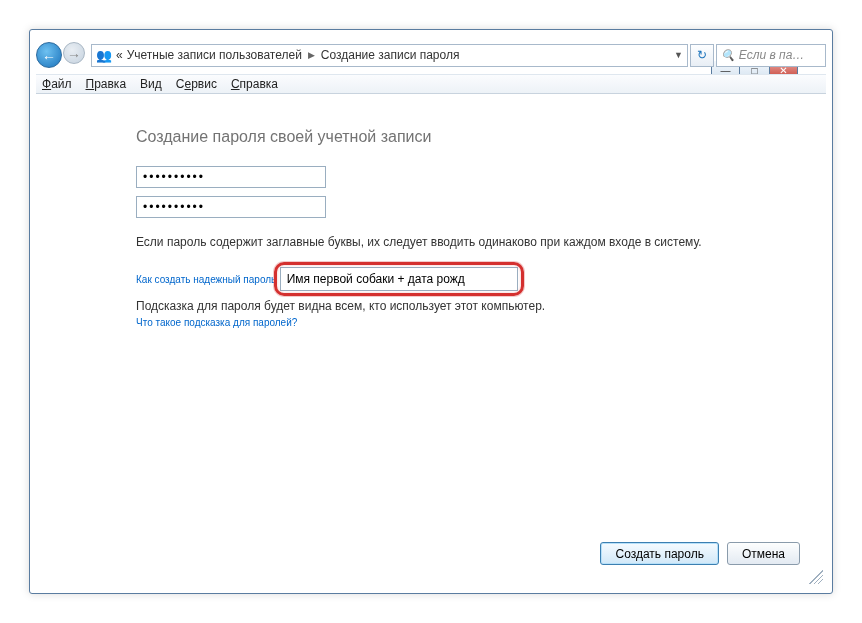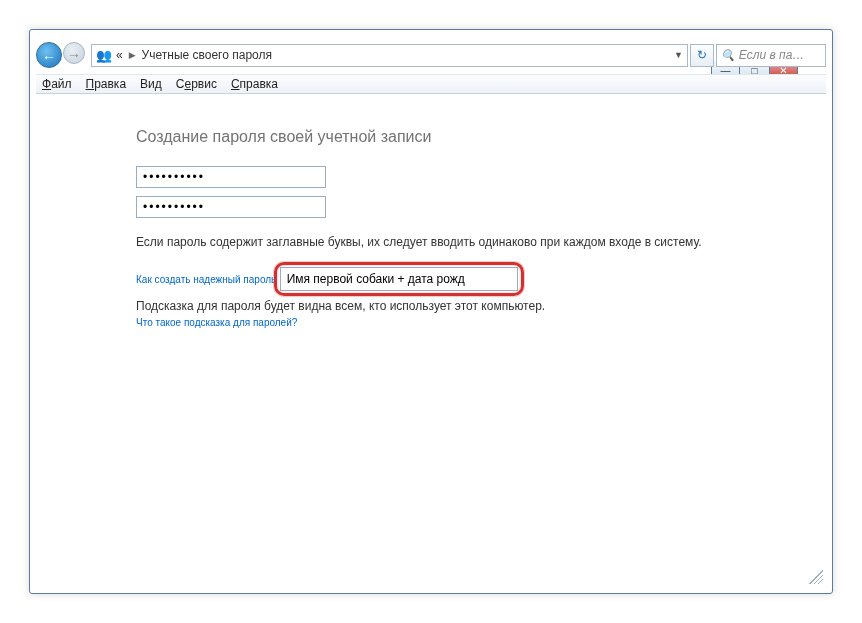--- a/index.html
+++ b/index.html
@@ -72,22 +72,23 @@
     </div>
 
     <div class="nav">
       <div class="nav-btns">
         <div class="nav-back">←</div>
         <div class="nav-fwd">→</div>
       </div>
       <div class="addr">
         <span class="icon">👥</span>
         <span>«</span>
+        <span style="margin-left:4px;">Учетные записи пользователей</span>
         <span class="sep">▶</span>
-        <span>Учетные своего пароля</span>
+        <span>Создание записи пароля</span>
         <span class="dd">▼</span>
       </div>
       <div class="refresh">↻</div>
       <div class="search">
         <span class="sicon">🔍</span>
         <span>Если в па…</span>
       </div>
     </div>
 
     <div class="menubar">
@@ -108,18 +109,22 @@
       <div class="info-text">Если пароль содержит заглавные буквы, их следует вводить одинаково при каждом входе в систему.</div>
       <a class="link">Как создать надежный пароль</a>
 
       <div class="hint-wrap">
         <input type="text" class="hint-input" value="Имя первой собаки + дата рожд" style="">
         <div class="highlight"></div>
       </div>
       <div class="info-text" style="margin-top:8px">Подсказка для пароля будет видна всем, кто использует этот компьютер.</div>
       <a class="link">Что такое подсказка для паролей?</a>
 
+      <div class="btn-row">
+        <button class="btn primary">Создать пароль</button>
+        <button class="btn">Отмена</button>
+      </div>
 
       <div class="resize-grip"></div>
     </div>
 
   </div>
 </div>
 
 </body></html>

